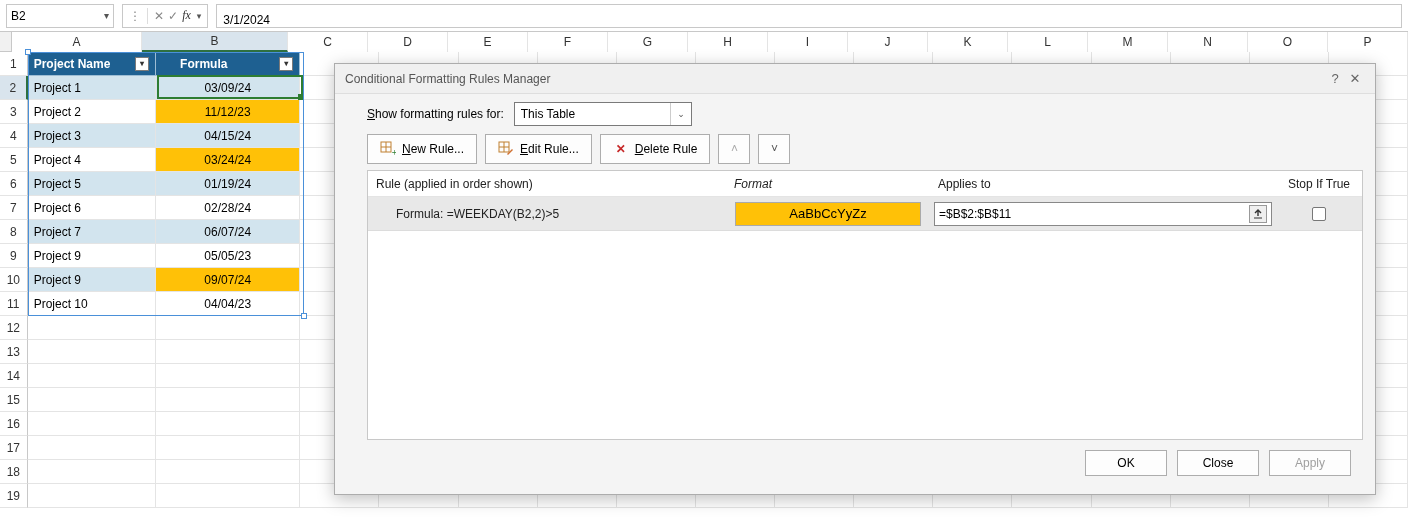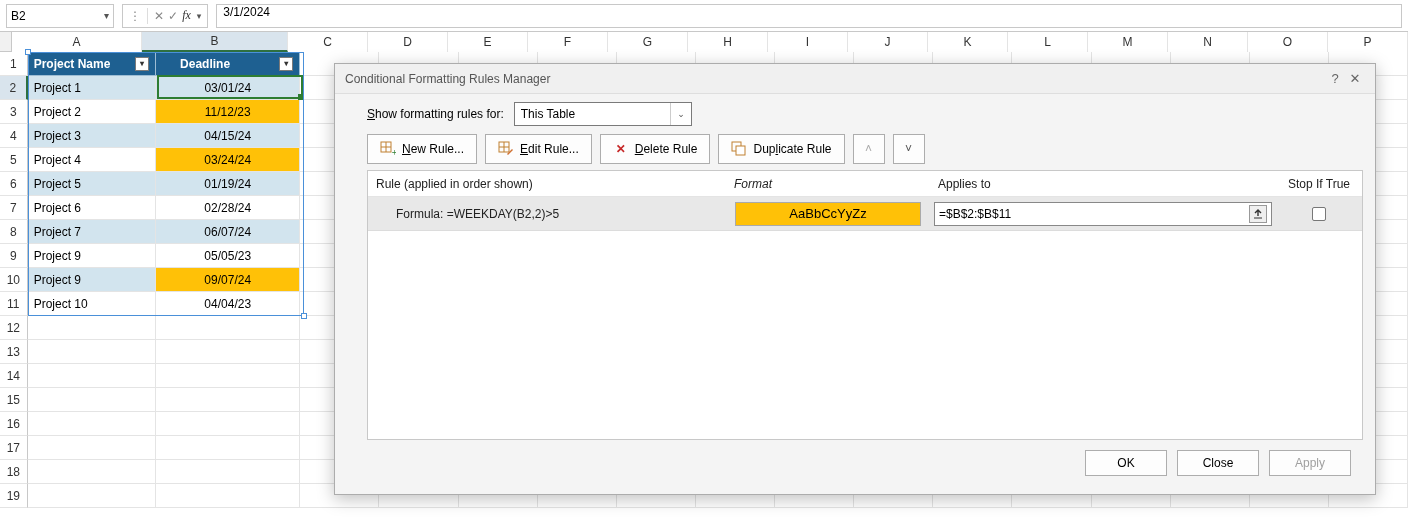--- a/index.html
+++ b/index.html
@@ -44,21 +44,21 @@
     color: #888;
   }
   .fx-controls .sep { width:1px; height:16px; background:#ddd; margin:0 2px; }
   .fx-controls .fx { font-style: italic; color:#333; font-family: Georgia, serif; }
   .fx-controls .dd { font-size: 9px; color:#555; margin-left:2px; }
   .formulabar {
     flex: 1;
     height: 24px;
     border: 1px solid #c8c8c8;
     display: flex;
-    align-items: flex-start;
+    align-items: flex-end;
     padding: 0 6px;
   }
   
   .sheet {
     position: relative;
     height: calc(527px - 32px);
     width: 100%;
     overflow: hidden;
   }
   .col-headers {
@@ -263,42 +263,42 @@
       </div>
   </div>
   <div class="rows" id="rows">
       <div class="row">
         <div class="rowhead">1</div>
         <div class="cell th" style="width: 130px;">
           <span>Project Name</span>
           <span class="th-arrow">▾</span>
         </div>
         <div class="cell th" style="width: 146px;">
-          <span style="margin: 0px auto 0px 18px;">Deadline</span>
+          <span style="margin: 0px auto 0px 18px;">Formula</span>
           <span class="th-arrow">▾</span>
         </div>
         <div class="cell" style="width: 80px;"></div>
         <div class="cell" style="width: 80px;"></div>
         <div class="cell" style="width: 80px;"></div>
         <div class="cell" style="width: 80px;"></div>
         <div class="cell" style="width: 80px;"></div>
         <div class="cell" style="width: 80px;"></div>
         <div class="cell" style="width: 80px;"></div>
         <div class="cell" style="width: 80px;"></div>
         <div class="cell" style="width: 80px;"></div>
         <div class="cell" style="width: 80px;"></div>
         <div class="cell" style="width: 80px;"></div>
         <div class="cell" style="width: 80px;"></div>
         <div class="cell" style="width: 80px;"></div>
         <div class="cell" style="width: 80px;"></div>
       </div>
       <div class="row">
         <div class="rowhead sel">2</div>
         <div class="cell alt" style="width: 130px;">Project 1</div>
-        <div class="cell alt center" style="width: 146px;">03/01/24</div>
+        <div class="cell alt center" style="width: 146px;">03/09/24</div>
         <div class="cell" style="width: 80px;"></div>
         <div class="cell" style="width: 80px;"></div>
         <div class="cell" style="width: 80px;"></div>
         <div class="cell" style="width: 80px;"></div>
         <div class="cell" style="width: 80px;"></div>
         <div class="cell" style="width: 80px;"></div>
         <div class="cell" style="width: 80px;"></div>
         <div class="cell" style="width: 80px;"></div>
         <div class="cell" style="width: 80px;"></div>
         <div class="cell" style="width: 80px;"></div>
@@ -676,29 +676,20 @@
               <line x1="6" y1="1" x2="6" y2="11" stroke="#c08030"></line>
               <path d="M9 13 L14 8 L15 9 L10 14 Z" fill="#d07030"></path>
             </svg>
         </span>
         <span><span class="u">E</span><span>dit Rule...</span></span>
       </div>
       <div class="dlg-btn">
         <span class="bicon" style="color:#c62828;font-weight:bold;">✕</span>
         <span><span class="u">D</span><span>elete Rule</span></span>
       </div>
-      <div class="dlg-btn">
-        <span class="bicon">
-          <svg width="16" height="16">
-              <rect x="1" y="1" width="9" height="9" fill="none" stroke="#c08030"></rect>
-              <rect x="5" y="5" width="9" height="9" fill="#fff" stroke="#c08030"></rect>
-            </svg>
-        </span>
-        <span><span>Dup</span><span class="u">l</span><span>icate Rule</span></span>
-      </div>
       <div class="dlg-btn square">
         <span style="color:#aaa;">˄</span>
       </div>
       <div class="dlg-btn square">
         <span style="color:#555;">˅</span>
       </div>
     </div>
     <div class="rules-panel">
       <div class="rules-header">
         <div class="rh-rule">Rule (applied in order shown)</div>

